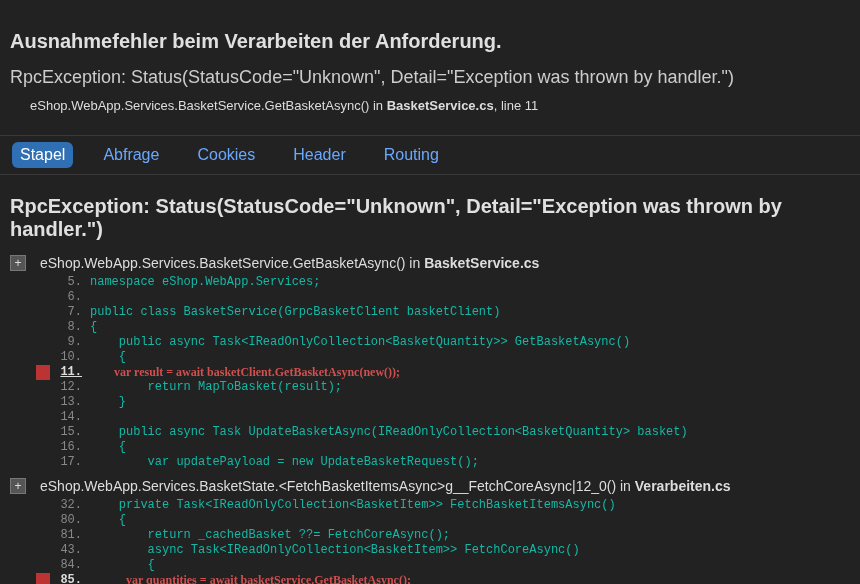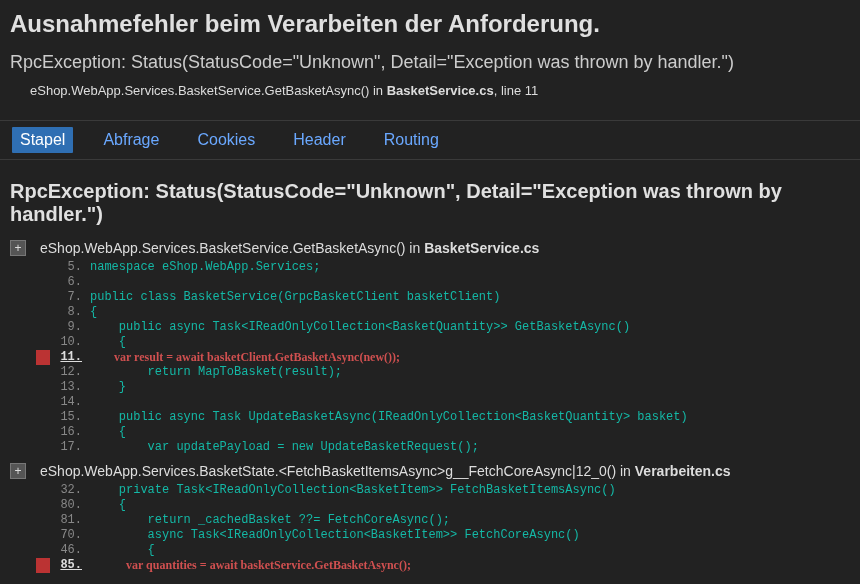--- a/index.html
+++ b/index.html
@@ -6,24 +6,25 @@
 body {
   background: #222;
   color: #ddd;
   font-family: "Segoe UI", Arial, sans-serif;
   font-size: 13px;
   width: 860px;
   height: 584px;
   overflow: hidden;
 }
 .page-title {
-  font-size: 24px;
+  font-size: 20px;
   font-weight: 700;
   color: #e0e0e0;
   padding: 10px 10px 6px 10px;
+  margin-top: 20px;
 }
 .exception-summary {
   font-size: 18px;
   font-weight: 400;
   color: #ccc;
   padding: 8px 10px 8px 10px;
 }
 .stack-frame-top {
   font-size: 13px;
   color: #ddd;
@@ -40,21 +41,21 @@
 }
 .tab {
   color: #6aa8ff;
   font-size: 16px;
   padding: 4px 8px;
   cursor: pointer;
 }
 .tab.active {
   background: #2f6fb3;
   color: #fff;
-  border-radius: 1px;
+  border-radius: 6px;
 }
 .exception-header {
   font-size: 20px;
   font-weight: 700;
   color: #e0e0e0;
   padding: 4px 10px 10px 10px;
 }
 .frame-block { margin-bottom: 4px; }
 .frame-title {
   display: flex;
@@ -161,18 +162,18 @@
     </div>
     <div class="frame-block">
       <div class="frame-title">
         <div class="expand-btn">+</div>
         <div class="frame-text"><span>eShop.WebApp.Services.BasketState.&lt;FetchBasketItemsAsync&gt;g__FetchCoreAsync|12_0() in </span><span class="file-part">Verarbeiten.cs</span></div>
       </div>
       <div class="code-lines">
         <div class="code-line"><div class="gutter-mark"></div><div class="line-no">32.</div><div class="code-text">    private Task&lt;IReadOnlyCollection&lt;BasketItem&gt;&gt; FetchBasketItemsAsync()</div></div>
         <div class="code-line"><div class="gutter-mark"></div><div class="line-no">80.</div><div class="code-text">    {</div></div>
         <div class="code-line"><div class="gutter-mark"></div><div class="line-no">81.</div><div class="code-text">        return _cachedBasket ??= FetchCoreAsync();</div></div>
-        <div class="code-line"><div class="gutter-mark"></div><div class="line-no">70.</div><div class="code-text">        async Task&lt;IReadOnlyCollection&lt;BasketItem&gt;&gt; FetchCoreAsync()</div></div>
-        <div class="code-line"><div class="gutter-mark"></div><div class="line-no">46.</div><div class="code-text">        {</div></div>
+        <div class="code-line"><div class="gutter-mark"></div><div class="line-no">43.</div><div class="code-text">        async Task&lt;IReadOnlyCollection&lt;BasketItem&gt;&gt; FetchCoreAsync()</div></div>
+        <div class="code-line"><div class="gutter-mark"></div><div class="line-no">84.</div><div class="code-text">        {</div></div>
         <div class="code-line"><div class="gutter-mark hl"></div><div class="line-no hl">85.</div><div class="code-text hl">            var quantities = await basketService.GetBasketAsync();</div></div>
       </div>
     </div>
   </div>
 
 </body></html>

